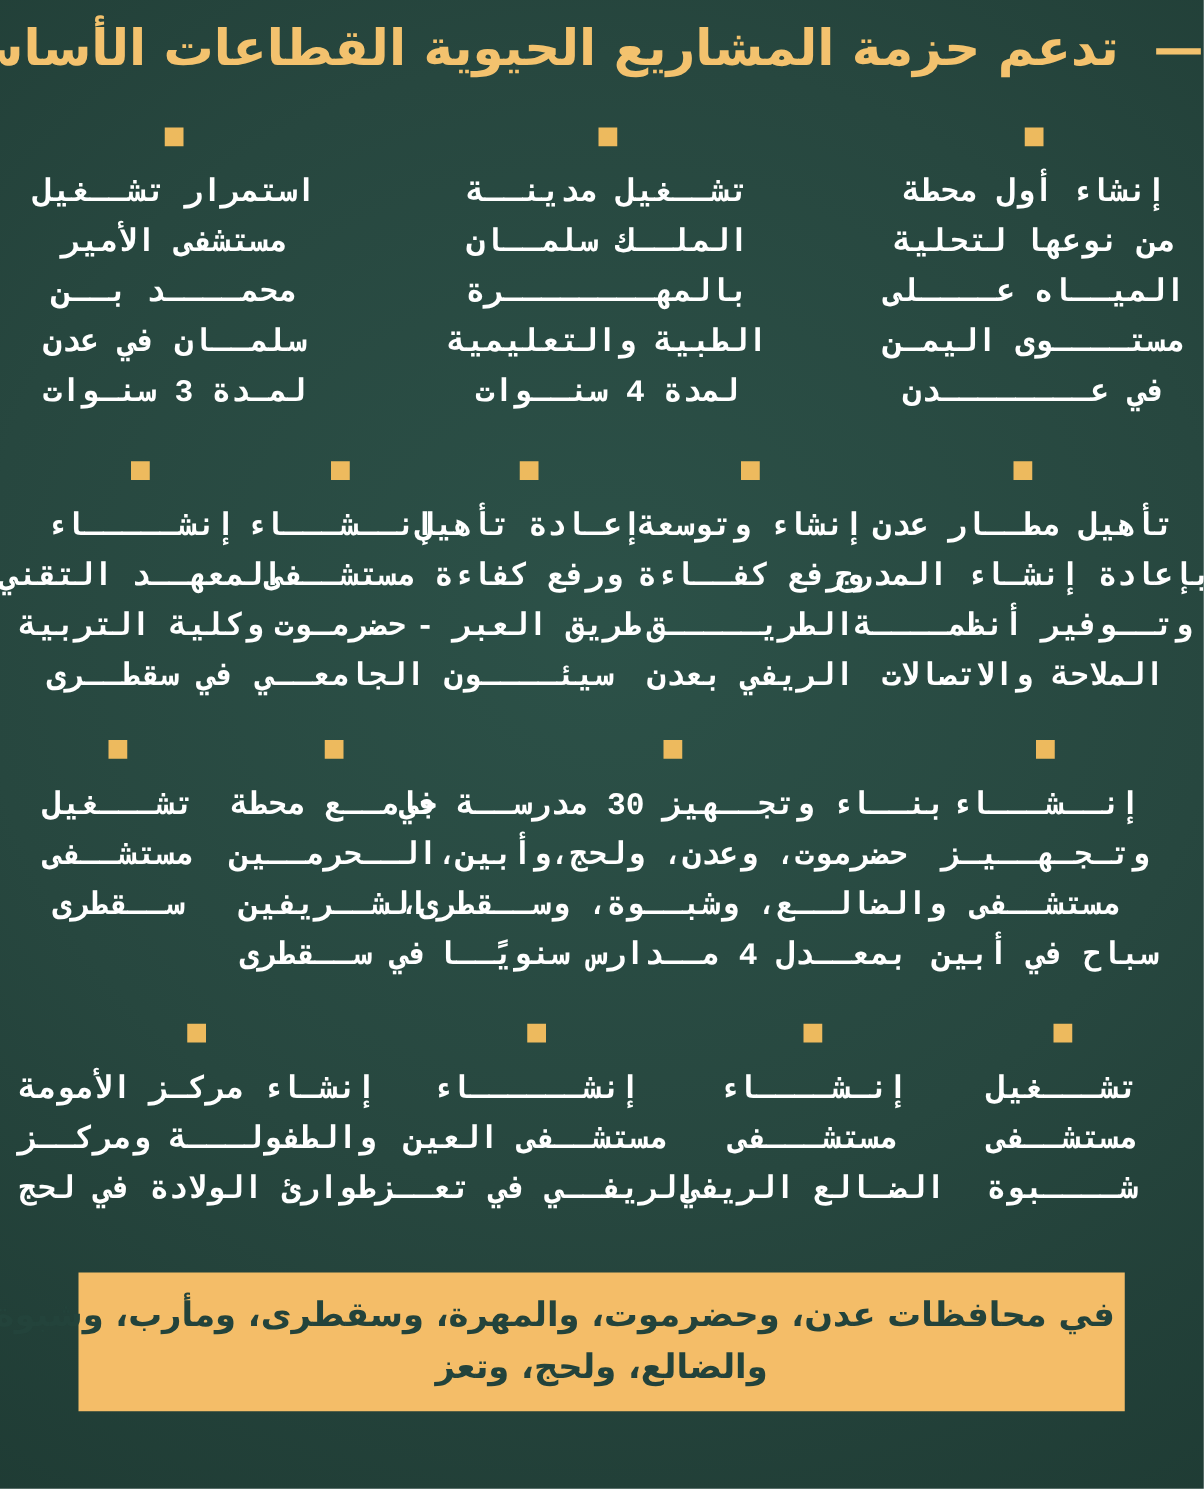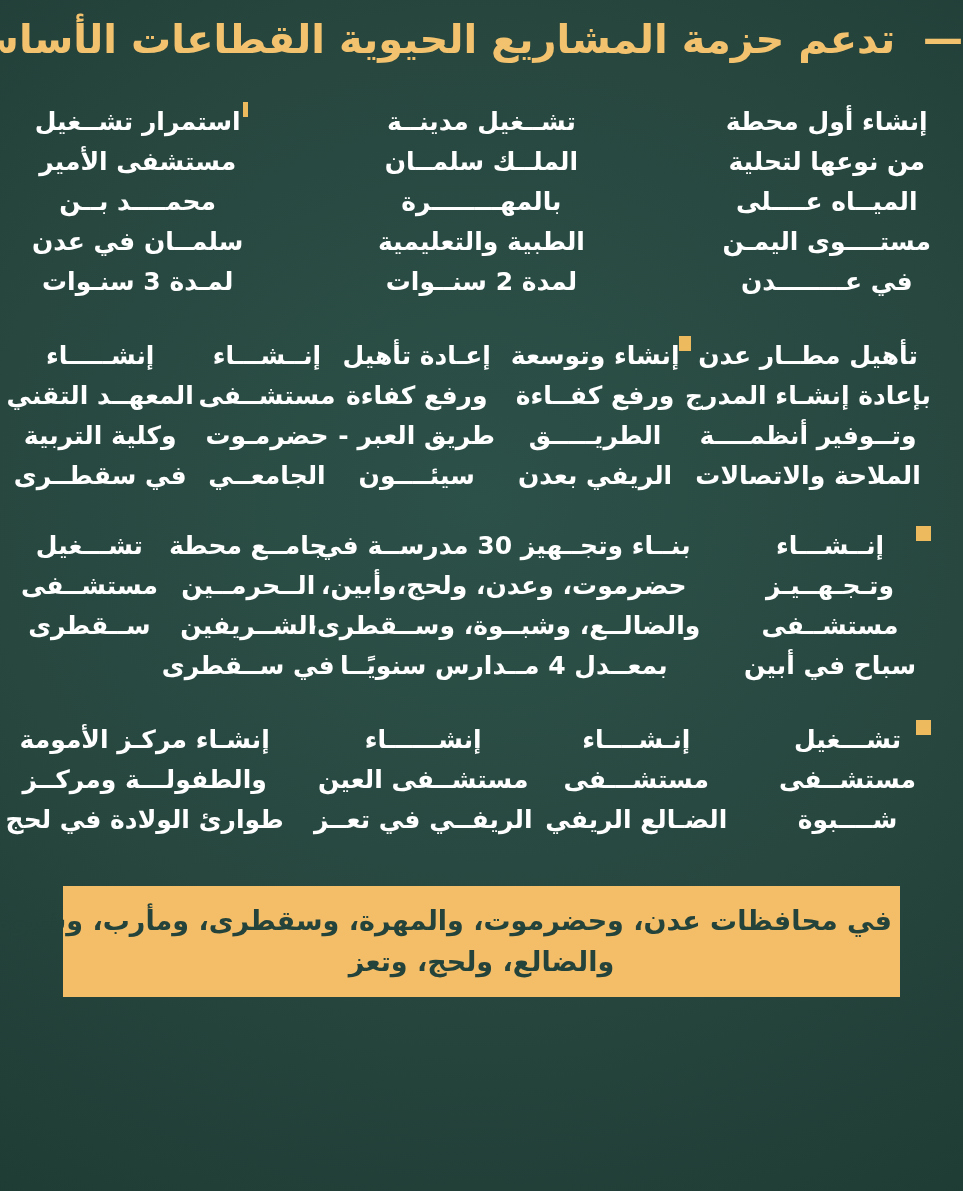--- a/index.html
+++ b/index.html
@@ -28,22 +28,24 @@
     justify-content: space-between;
     align-items: flex-start;
     padding: 0 32px;
   }
   .row-1 { margin-top: 40px; }
   .row-2 { margin-top: 34px; }
   .row-3 { margin-top: 30px; }
   .row-4 { margin-top: 34px; }
   .item {
     display: flex;
-    flex-direction: row;
+    flex-direction: column;
+    align-items: center;
     flex: 0 0 auto;
+    font-family: Liberation Mono, monospace;
   }
   .bullet {
     width: 15px;
     height: 15px;
     background: #edba5e;
     margin-bottom: 18px;
   }
   .item-text {
     color: #ffffff;
     font-size: 25px;
@@ -77,21 +79,21 @@
 الميــاه عــــلى
 مستــــوى اليمـن
 في عــــــــدن</div>
   </div>
   <div class="item" style="width:22%">
     <span class="bullet"></span>
     <div class="item-text">تشــغيل مدينــة
 الملــك سلمــان
 بالمهــــــــرة
 الطبية والتعليمية
-لمدة 2 سنــوات</div>
+لمدة 4 سنــوات</div>
   </div>
   <div class="item" style="width:24%">
     <span class="bullet"></span>
     <div class="item-text">استمرار تشــغيل
 مستشفى الأمير
 محمــــد بــن
 سلمــان في عدن
 لمـدة 3 سنـوات</div>
   </div>
 </div>

